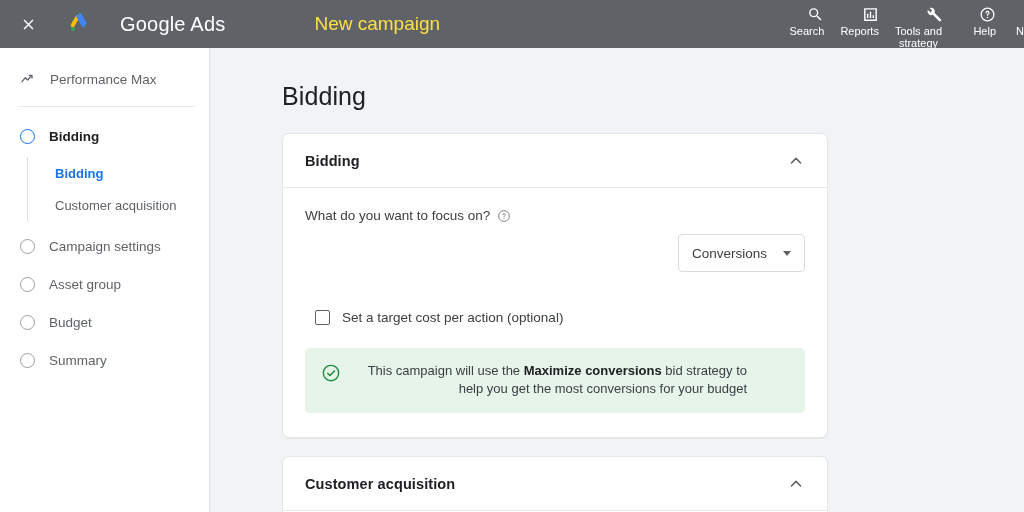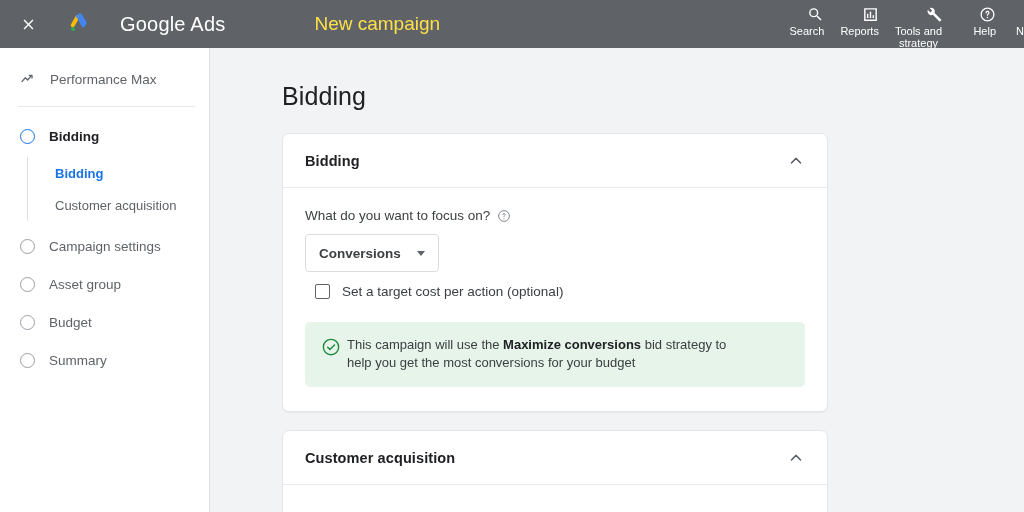--- a/index.html
+++ b/index.html
@@ -220,21 +220,21 @@
     font-size: 14.5px;
     color: #202124;
     font-weight: bold;
     letter-spacing: .1px;
   }
   .chev {
     width: 22px; height: 22px;
     display: flex; align-items: center; justify-content: center;
     cursor: pointer;
   }
-  .card-body { padding: 20px 22px 24px 22px; }
+  .card-body { padding: 20px 22px 24px 22px; text-align: right; }
 
   .field-label-row {
     display: flex;
     align-items: center;
     gap: 7px;
     margin-bottom: 11px;
   }
   .field-label {
     font-size: 13.5px;
     color: #3c4043;
@@ -252,35 +252,34 @@
     gap: 16px;
     min-width: 108px;
     height: 38px;
     padding: 0 13px;
     border: 1px solid #dadce0;
     border-radius: 4px;
     background: #fff;
     font-size: 13.5px;
     color: #3c4043;
     cursor: pointer;
-    font-weight: bold;
   }
   .caret {
     width: 0; height: 0;
     border-left: 4.5px solid transparent;
     border-right: 4.5px solid transparent;
     border-top: 5px solid #5f6368;
     flex: 0 0 auto;
   }
 
   .cb-row {
     display: flex;
     align-items: flex-start;
     gap: 12px;
-    margin-top: 11px;
+    margin-top: 37px;
     padding-left: 10px;
   }
   .cbox {
     width: 15px; height: 15px;
     border: 1.7px solid #5f6368;
     border-radius: 2px;
     background: #fff;
     flex: 0 0 15px;
     margin-top: 1px;
     cursor: pointer;

